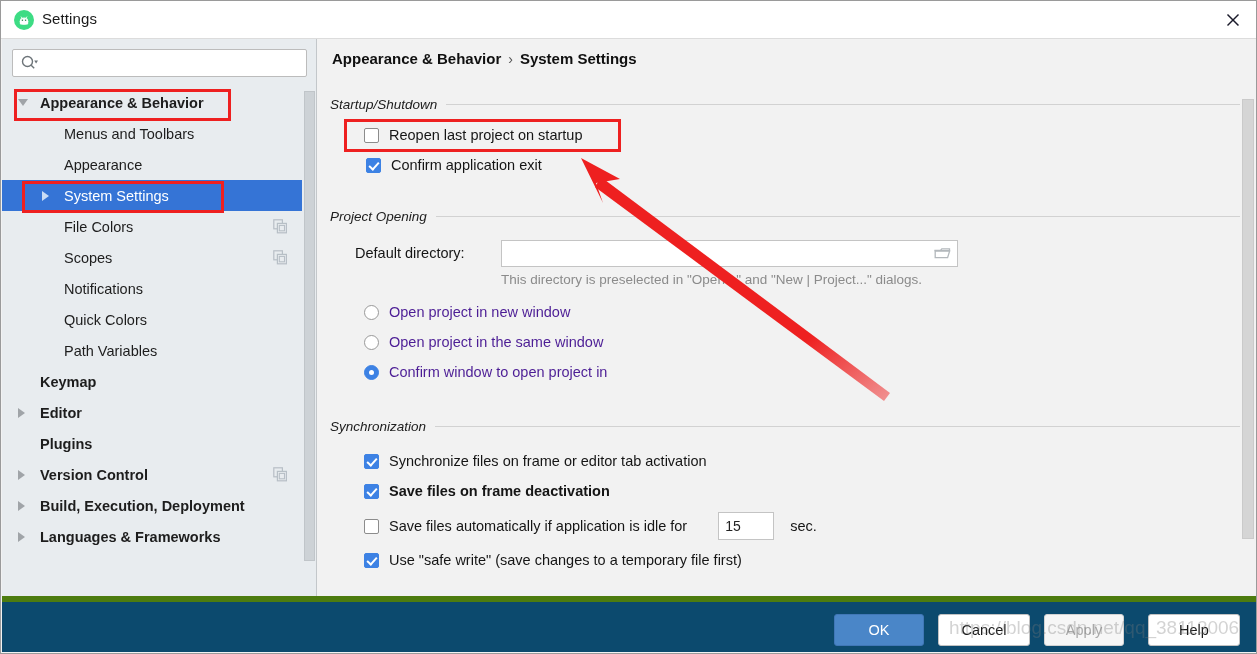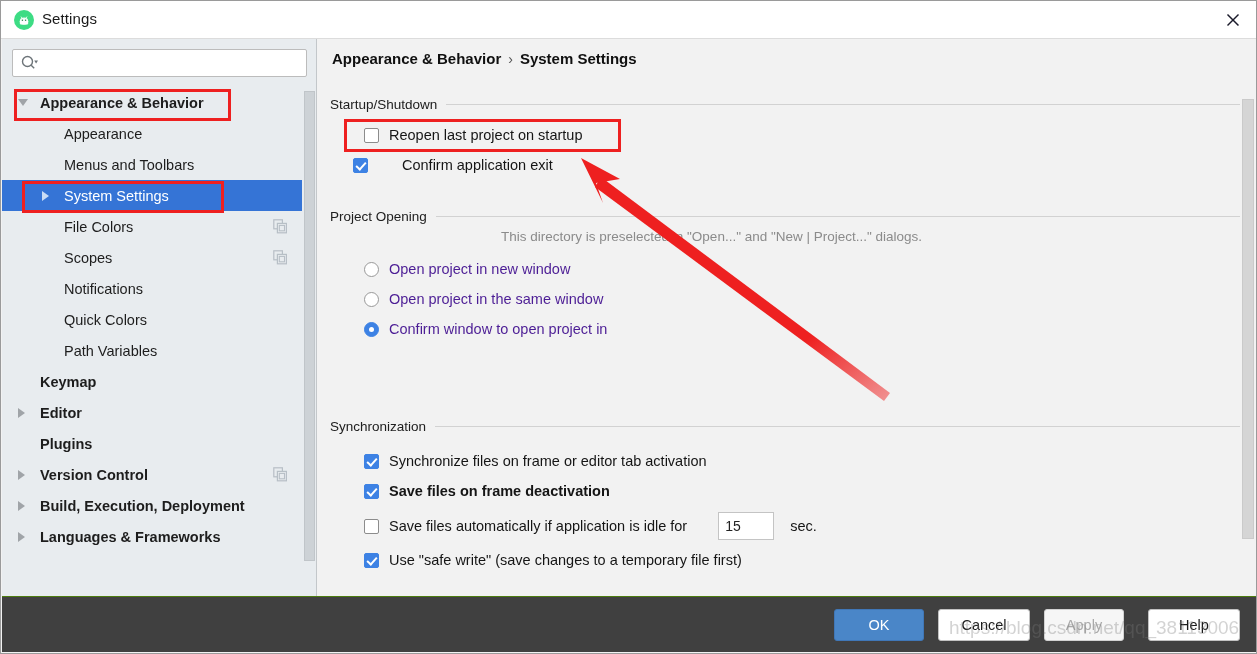--- a/index.html
+++ b/index.html
@@ -154,20 +154,21 @@
   .section {
     position: absolute;
     left: 12px;
     width: 910px;
   }
   .sec-head {
     position: relative;
     height: 18px;
     display: flex;
     align-items: center;
+    font-style: italic;
   }
   .sec-title {
     font-size: 13.5px;
     color: #202020;
     background: #f2f2f2;
     padding-right: 9px;
     white-space: nowrap;
   }
   .sec-line {
     flex: 1;
@@ -291,22 +292,22 @@
     position: absolute; right: 2px; top: 60px;
     width: 12px; height: 440px;
     background: #d5d5d5;
     border: 1px solid #cacaca;
   }
 
   
   #bottombar {
     position: absolute; left: 1px; bottom: 1px;
     width: 1255px; height: 56px;
-    background: #404040;
-    border-top: 1px solid #4d7c0f;
+    background: #0c4a6e;
+    border-top: 6px solid #4d7c0f;
   }
   .btn {
     position: absolute;
     top: 12px;
     height: 32px;
     border-radius: 3px;
     font-size: 14.5px;
     display: flex; align-items: center; justify-content: center;
     cursor: pointer;
     font-family: "Liberation Sans", sans-serif;
@@ -389,26 +390,26 @@
     <div id="tree">
         <div class="tree-row lvl1 bold">
           <span class="twist">
             <span class="tw open"></span>
           </span>
           <span class="tree-label">Appearance &amp; Behavior</span>
         </div>
         <div class="tree-row lvl2">
           <span style="display: inline-block; width: 24px;"></span>
           <span class="twist"></span>
+          <span class="tree-label">Menus and Toolbars</span>
+        </div>
+        <div class="tree-row lvl2">
+          <span style="display: inline-block; width: 24px;"></span>
+          <span class="twist"></span>
           <span class="tree-label">Appearance</span>
-        </div>
-        <div class="tree-row lvl2">
-          <span style="display: inline-block; width: 24px;"></span>
-          <span class="twist"></span>
-          <span class="tree-label">Menus and Toolbars</span>
         </div>
         <div class="tree-row lvl2 selected">
           <span style="display: inline-block; width: 24px;"></span>
           <span class="twist">
             <span class="tw"></span>
           </span>
           <span class="tree-label">System Settings</span>
         </div>
         <div class="tree-row lvl2">
           <span style="display: inline-block; width: 24px;"></span>
@@ -496,32 +497,44 @@
 
     <div class="section" style="top:56px;">
       <div class="sec-head">
         <span class="sec-title">Startup/Shutdown</span>
         <span class="sec-line"></span>
       </div>
       <div class="row" style="margin-left:34px; margin-top:7px;">
         <span class="cb" id="cb-reopen"></span>
         <span class="cb-label">Reopen last project on startup</span>
       </div>
-      <div class="row" style="margin-left:23px;gap:24px;">
+      <div class="row" style="margin-left:36px;">
         <span class="cb checked" id="cb-confirm-exit"></span>
         <span class="cb-label">Confirm application exit</span>
       </div>
     </div>
 
     <div class="section" style="top:168px;">
       <div class="sec-head">
         <span class="sec-title">Project Opening</span>
         <span class="sec-line"></span>
       </div>
 
+      <div class="row" style="margin-top:13px; margin-left:25px;">
+        <span class="field-label" style="width:146px;">Default directory:</span>
+        <span style="position:relative; display:inline-block;">
+          <input class="text-field" style="width: 457px;" type="text" value="">
+          <span id="folder-icon">
+            <svg width="17" height="15" viewBox="0 0 17 15">
+              <path d="M1 4.5 L6.5 4.5 L7.8 2.8 L15.5 2.8 L15.5 4.6 L1 4.6 Z" fill="none" stroke="#b3b8bc" stroke-width="1.3"></path>
+              <path d="M1.2 5.2 L15.6 5.2 L13.6 11.6 L1.2 11.6 Z" fill="#ffffff" stroke="#b3b8bc" stroke-width="1.3"></path>
+            </svg>
+          </span>
+        </span>
+      </div>
 
       <div style="margin-left:171px; margin-top:2px;">
         <span class="hint">This directory is preselected in "Open..." and "New | Project..." dialogs.</span>
       </div>
 
       <div id="radio-group" style="margin-left:34px; margin-top:9px;">
           <div class="row">
             <span class="rb"></span>
             <span class="rb-label">Open project in new window</span>
           </div>

